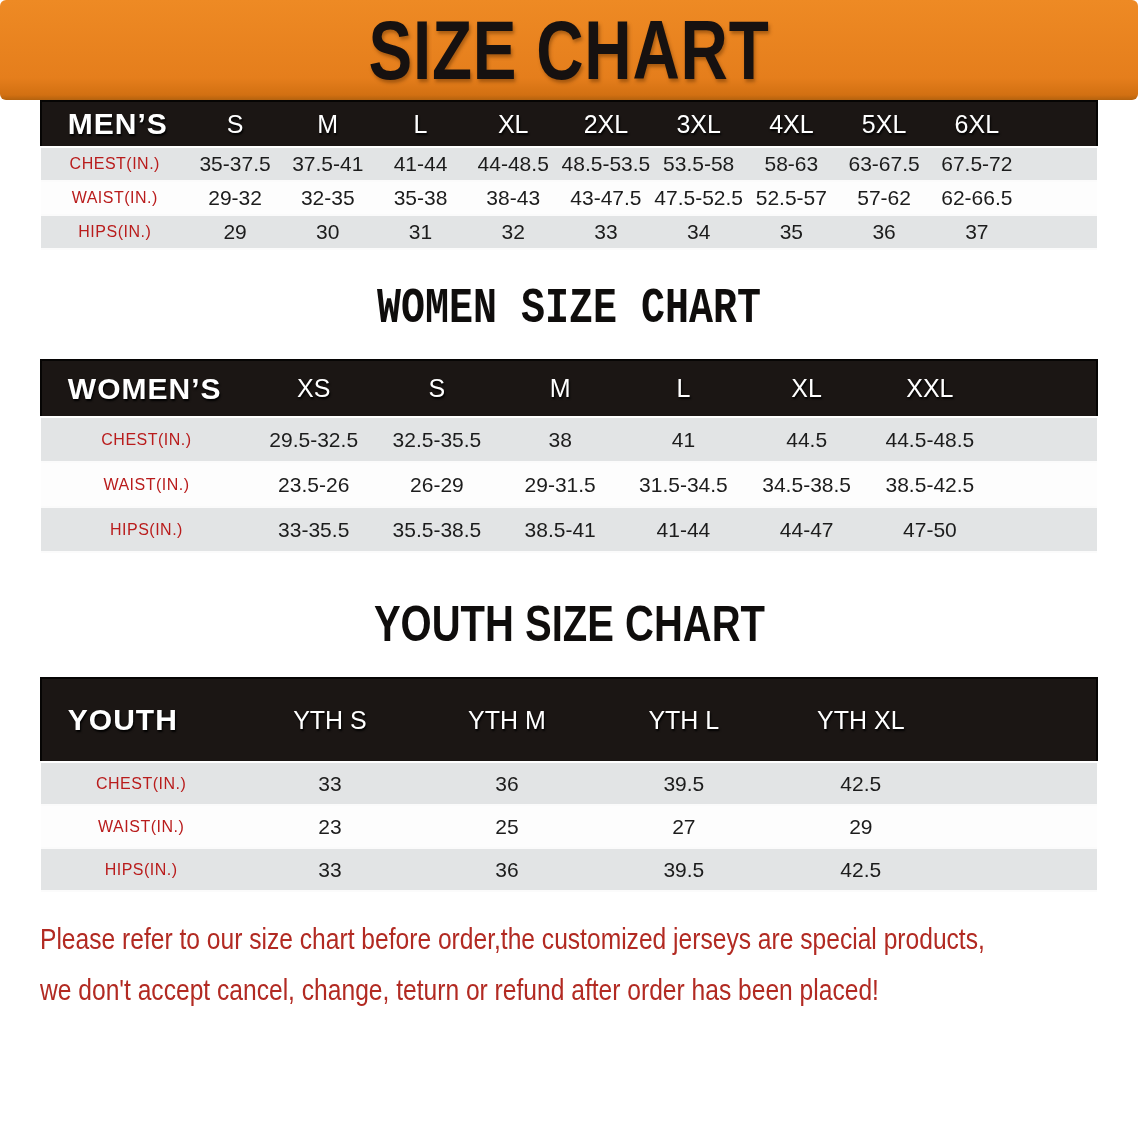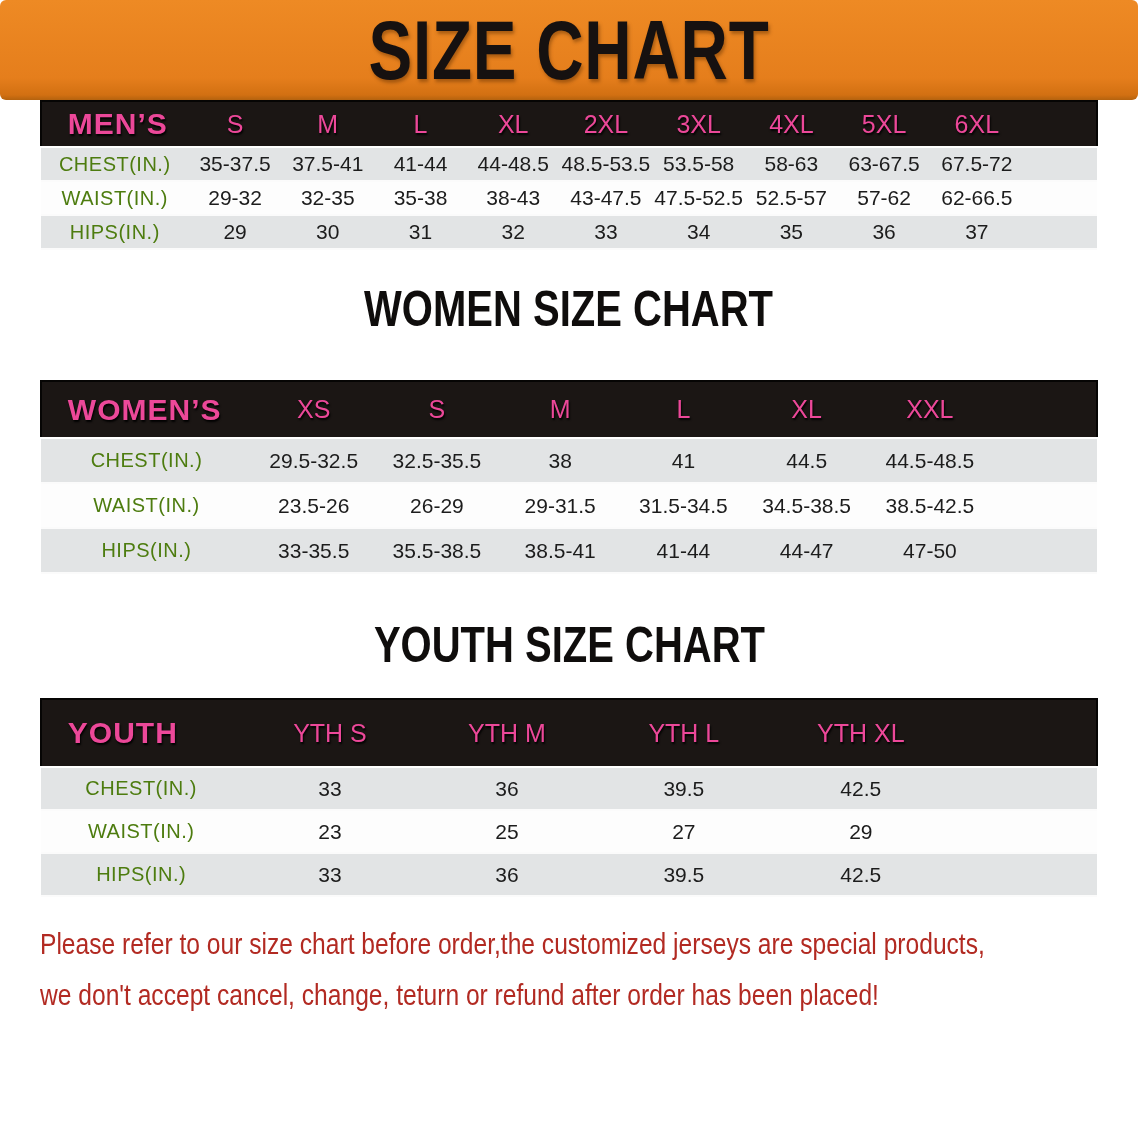--- a/index.html
+++ b/index.html
@@ -38,53 +38,53 @@
   .section-title .condensed{
     display:inline-block;
     font-size:50px;font-weight:bold;line-height:1;
     color:var(--heading-black);
     transform:scaleX(0.8);
     transform-origin:center;
     white-space:nowrap;
     letter-spacing:0px;
   }
   .title-men{padding:26px 0 22px;}
-  .title-women{padding:34px 0 46px;}
+  .title-women{padding:34px 0 25px;font-family:Liberation Mono, monospace;}
   .title-youth{padding:46px 0 28px;text-decoration:underline;}
   
   table.size-table{
     width:93%;margin:0 auto;
     border-collapse:collapse;table-layout:fixed;
     border-bottom:2px solid #C8CACB;
   }
   .size-table thead th{
     background:var(--header-black);
-    color:#ec4899;vertical-align:middle;
+    color:#ffffff;vertical-align:middle;
     text-shadow:1px 2px 2px rgba(0,0,0,0.95);
   }
   .size-table thead tr{border:2px solid #060504;border-bottom:2px solid #ffffff;}
   .size-table th.corner{
     text-align:left;padding-left:26px;
     font-size:30px;font-weight:bold;letter-spacing:1px;
   }
   .size-table th.colhead{font-size:25px;font-weight:normal;text-align:center;}
   .size-table tbody td{
     text-align:center;vertical-align:middle;
     font-size:21px;color:#1C1C1C;
   }
-  .size-table td.rowlabel{font-size:20px;color:#4d7c0f;letter-spacing:0.5px;}
+  .size-table td.rowlabel{font-size:16px;color:#b91c1c;letter-spacing:0.5px;}
   .size-table tbody tr{border-bottom:2px solid #FBFBFB;}
   .size-table tbody tr:nth-child(odd) td{background:var(--row-gray);}
   .size-table tbody tr:nth-child(even) td{background:var(--row-white);}
   
   .men thead tr{height:46px;}   .men tbody tr{height:34px;}
   .men .corner{width:14%;}      .men .spacer{width:7%;}
   .women thead tr{height:57px;} .women tbody tr{height:45px;}
   .women .corner{width:20%;}    .women .spacer{width:10%;}
-  .youth thead tr{height:68px;} .youth tbody tr{height:43px;}
+  .youth thead tr{height:84px;} .youth tbody tr{height:43px;}
   .youth .corner{width:19%;}    .youth .spacer{width:14%;}
   
   .disclaimer{margin:24px 0 0 40px;color:var(--disclaimer-red);}
   .disclaimer .line{line-height:46px;white-space:nowrap;text-decoration:underline;}
   .disclaimer .line span{
     display:inline-block;
     font-size:30px;
     transform:scaleX(0.82);
     transform-origin:left center;
     white-space:nowrap;

